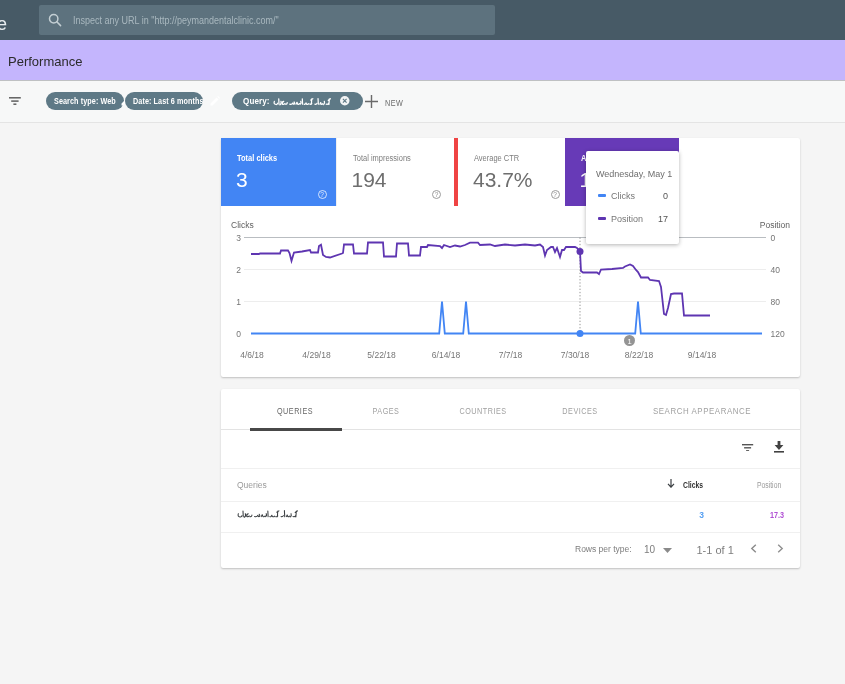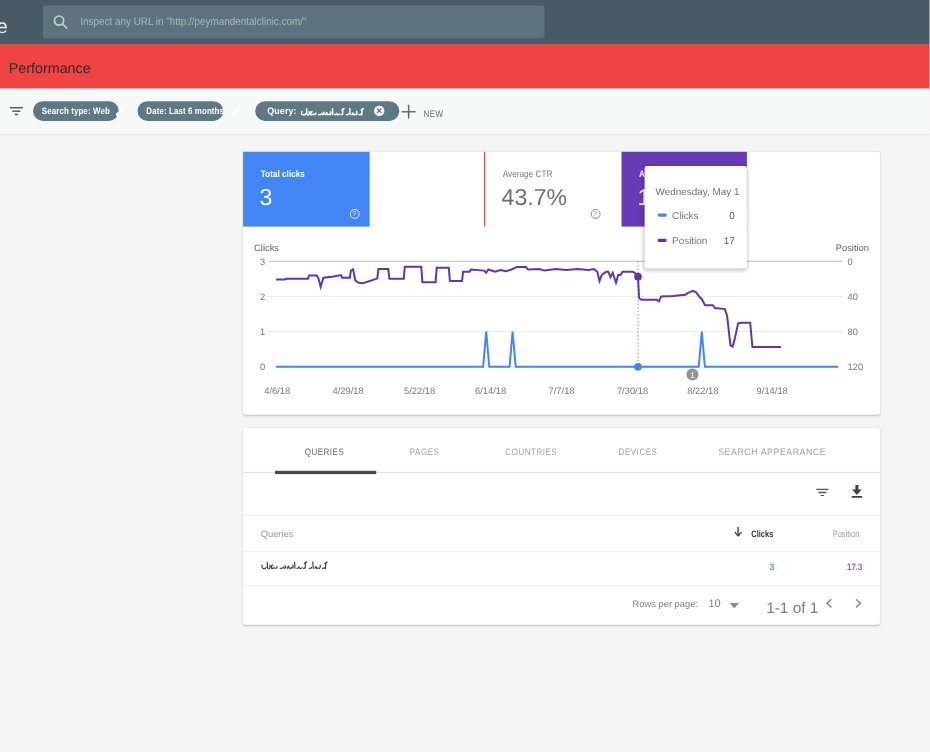--- a/index.html
+++ b/index.html
@@ -1,21 +1,21 @@
 <!DOCTYPE html>
 <html><head><meta charset="utf-8"><style>
 *{margin:0;padding:0;box-sizing:border-box}
 html,body{width:845px;height:684px;overflow:hidden;font-family:"Liberation Sans",sans-serif;background:#f5f5f5}
 .abs{position:absolute}
 #content{position:absolute;left:0;top:125px;width:845px;height:559px;background:#f5f5f5}
 #topbar{position:absolute;left:0;top:0;width:845px;height:40px;background:#475a66}
 #logo-e{position:absolute;left:-3px;top:14px;color:#e8edf0;font-size:18px}
 #searchbox{position:absolute;left:39px;top:5px;width:456px;height:30px;background:#5d727e;border-radius:2px}
 #ph{position:absolute;left:73px;top:14.5px;font-size:10px;color:#a9b8bf;transform:scaleX(.9);transform-origin:0 50%;white-space:nowrap}
-#perfband{position:absolute;left:0;top:40px;width:845px;height:41px;background:#ef4444;border-bottom:1px solid #bfc1c3}
+#perfband{position:absolute;left:0;top:40px;width:845px;height:41px;background:#c4b5fd;border-bottom:1px solid #bfc1c3}
 #perf{position:absolute;left:8px;top:14px;font-size:13px;color:#2b2b2b}
 #filterbar{position:absolute;left:0;top:81px;width:845px;height:41.5px;background:#f7f8f8;border-bottom:1px solid #e4e4e4}
 .chip{position:absolute;top:10.5px;height:18.5px;background:#5e7986;border-radius:9.5px;color:#fff;font-size:8.5px;font-weight:bold;line-height:18.5px;text-align:left;padding-left:7.5px}
 .cl{display:inline-block;transform:scaleX(.85);transform-origin:0 50%;white-space:nowrap;letter-spacing:.1px}
 #newlbl{position:absolute;left:385px;top:17px;font-size:8.5px;color:#6a6a6a;letter-spacing:.5px;transform:scaleX(.85);transform-origin:0 50%}
 .card{position:absolute;background:#fff;border-radius:2px;box-shadow:0 1px 2px rgba(0,0,0,.22)}
 #card1{left:221px;top:138px;width:579px;height:239px}
 #card2{left:221px;top:389px;width:579px;height:178.5px}
 .tile{position:absolute;top:0;height:68px;width:114.5px}
 .tile .t{position:absolute;left:16px;top:15px;font-size:8.5px;font-weight:bold;color:#fff;transform:scaleX(.88);transform-origin:0 50%;white-space:nowrap}
@@ -51,21 +51,21 @@
   </div>
 
 <div id="filterbar">
  <svg class="abs" style="left:8.8px;top:16.2px" width="11.8" height="8" viewBox="0 0 11.8 8">
       <g stroke="#5f5f5f" stroke-width="1.5">
         <line x1="0" y1="0.8" x2="11.8" y2="0.8"></line>
         <line x1="2.2" y1="4.1" x2="9.6" y2="4.1"></line>
         <line x1="4.4" y1="7.2" x2="7.4" y2="7.2"></line>
       </g>
     </svg>
- <div class="chip" style="left:30px;width:78px"><span class="cl">Search type: Web</span>
+ <div class="chip" style="left:46px;width:78px"><span class="cl">Search type: Web</span>
    <svg class="abs" style="left:75px;top:4.5px" width="10" height="10" viewBox="0 0 10 10">
         <path d="M0.5 7.5 L0.5 9.5 L2.5 9.5 L8.5 3.5 L6.5 1.5 Z M7.3 0.7 L9.3 2.7 L10 2 L8 0Z" fill="#fff"></path>
       </svg>
  </div>
  <div class="chip" style="left:125.4px;width:78px"><span class="cl">Date: Last 6 months</span>
    <svg class="abs" style="left:85px;top:4.5px" width="10" height="10" viewBox="0 0 10 10">
         <path d="M0.5 7.5 L0.5 9.5 L2.5 9.5 L8.5 3.5 L6.5 1.5 Z M7.3 0.7 L9.3 2.7 L10 2 L8 0Z" fill="#fff"></path>
       </svg>
  </div>
  <div class="chip" style="left:232px;width:131px;padding-left:11px"><span class="cl" style="transform:scaleX(.95)">Query:</span>
@@ -82,21 +82,26 @@
     </svg>
  <div id="newlbl">NEW</div>
 </div>
 
 <div class="card" id="card1">
  <div class="tile" style="left:0;background:#4285f4">
       <div class="t">Total clicks</div>
       <div class="v">3</div>
       <div class="help">?</div>
     </div>
- <div class="tile w" style="left:219px;border-left:1px solid #ef4444">
+ <div class="tile w" style="left:114.5px;border-left:1px solid #efefef">
+      <div class="t">Total impressions</div>
+      <div class="v">194</div>
+      <div class="help">?</div>
+    </div>
+ <div class="tile w" style="left:233px;border-left:4px solid #ef4444">
       <div class="t">Average CTR</div>
       <div class="v">43.7%</div>
       <div class="help">?</div>
     </div>
  <div class="tile" style="left:343.5px;background:#673ab7">
       <div class="t">Average position</div>
       <div class="v">17</div>
     </div>
  <svg width="579" height="239" viewBox="0 0 579 239" style="position:absolute;left:0;top:0">
   <line x1="23" y1="99.5" x2="545" y2="99.5" stroke="#b9bdc1" stroke-width="1"></line>
@@ -169,26 +174,26 @@
     </svg>
  <div class="abs" style="left:461.8px;top:90.5px;font-size:8.5px;color:#333;font-weight:bold;transform:scaleX(.8);transform-origin:0 50%">Clicks</div>
  <div class="abs" style="left:536px;top:90.5px;font-size:8.5px;color:#9a9a9a;transform:scaleX(.8);transform-origin:0 50%">Position</div>
  <div class="abs" style="left:0;top:112px;width:579px;border-top:1px solid #f0f0f0"></div>
  <svg class="abs" style="left:16px;top:118.5px" width="61" height="11.6" viewBox="0 0 92 17.5">
       <use href="#fa" fill="#3c4043" stroke="#3c4043" stroke-width="1.6"></use>
     </svg>
  <div class="abs" style="left:471px;top:120.5px;font-size:8.5px;color:#57a0f2;font-weight:bold;width:12px;text-align:right">3</div>
  <div class="abs" style="left:549px;top:120.5px;font-size:8.5px;color:#b04fd4;font-weight:bold;transform:scaleX(.85);transform-origin:0 50%">17.3</div>
  <div class="abs" style="left:0;top:143px;width:579px;border-top:1px solid #f0f0f0"></div>
- <div class="abs" style="left:354px;top:155px;font-size:8.5px;color:#7d7d7d">Rows per page:</div>
+ <div class="abs" style="left:354px;top:155px;font-size:8.5px;color:#7d7d7d">Rows per type:</div>
  <div class="abs" style="left:423px;top:155px;font-size:10px;color:#7d7d7d">10</div>
  <svg class="abs" style="left:442px;top:159px" width="9" height="5" viewBox="0 0 9 5">
       <path d="M0 0 L4.5 5 L9 0Z" fill="#8a8a8a"></path>
     </svg>
- <div class="abs" style="left:475.5px;top:155px;font-size:14px;color:#7d7d7d">1-1 of 1</div>
+ <div class="abs" style="left:475.5px;top:155px;font-size:11px;color:#7d7d7d">1-1 of 1</div>
  <svg class="abs" style="left:528.5px;top:155px" width="7" height="9" viewBox="0 0 7 9">
       <path d="M5.8 0.8 L1.8 4.5 L5.8 8.2" stroke="#8a8a8a" stroke-width="1.4" fill="none"></path>
     </svg>
  <svg class="abs" style="left:555.5px;top:155px" width="7" height="9" viewBox="0 0 7 9">
       <path d="M1.2 0.8 L5.2 4.5 L1.2 8.2" stroke="#8f8f8f" stroke-width="1.4" fill="none"></path>
     </svg>
 </div>
 
 <svg width="0" height="0" style="position:absolute">
 <defs>

